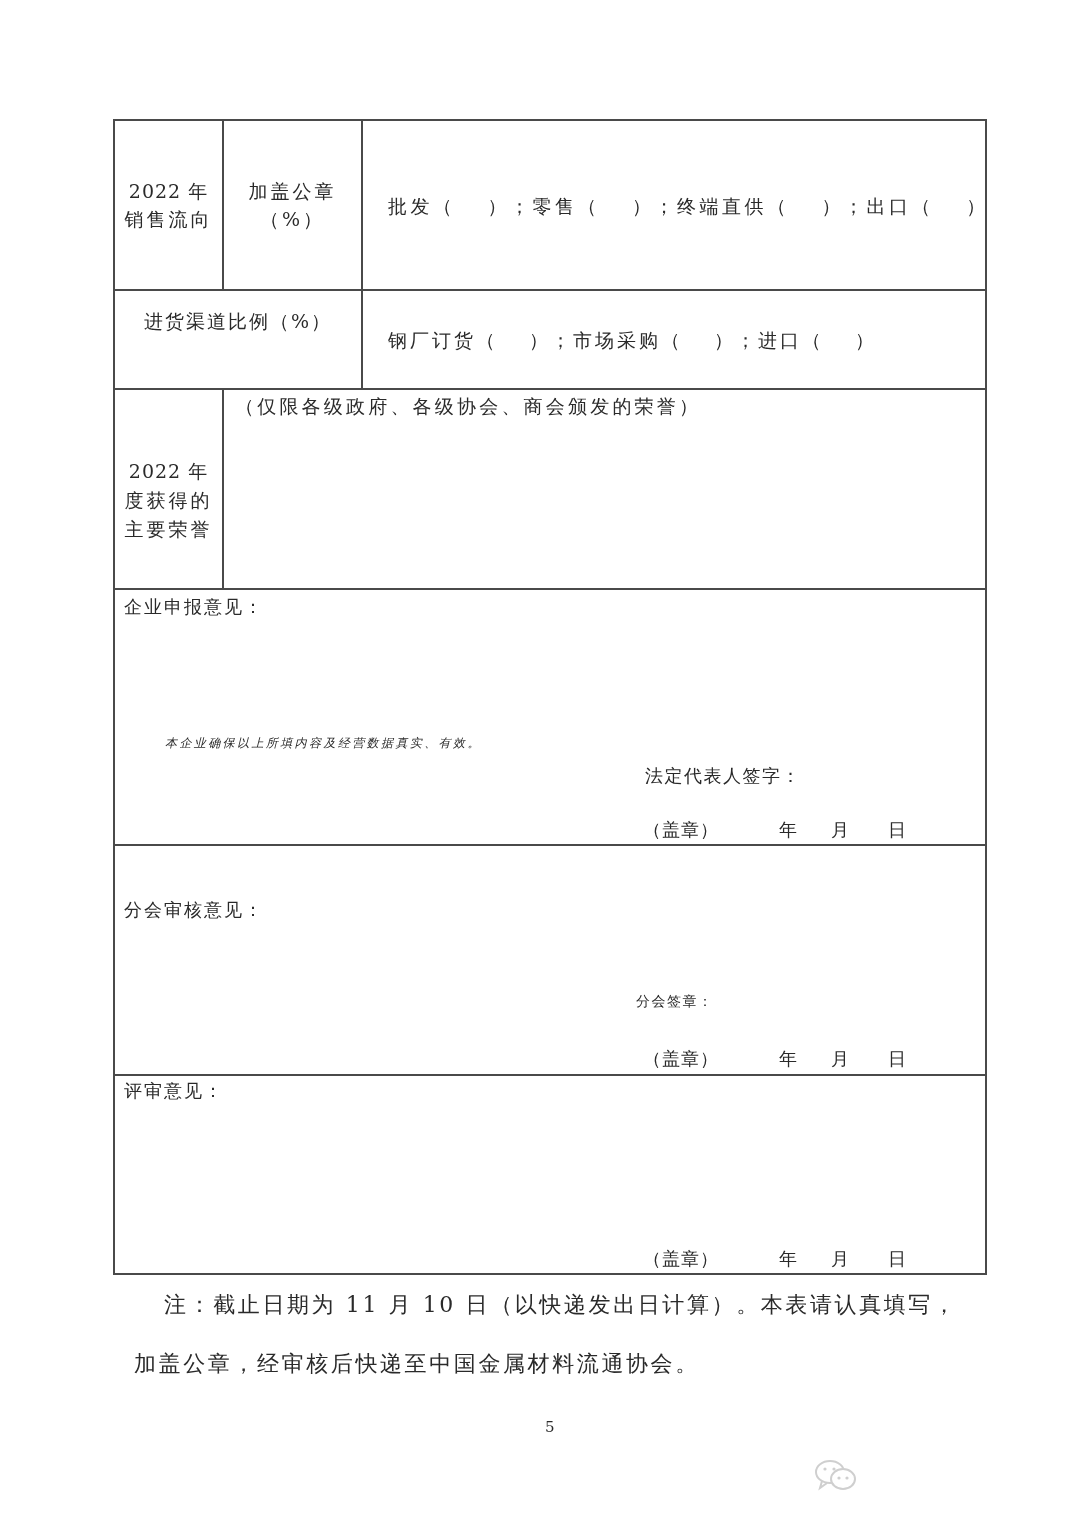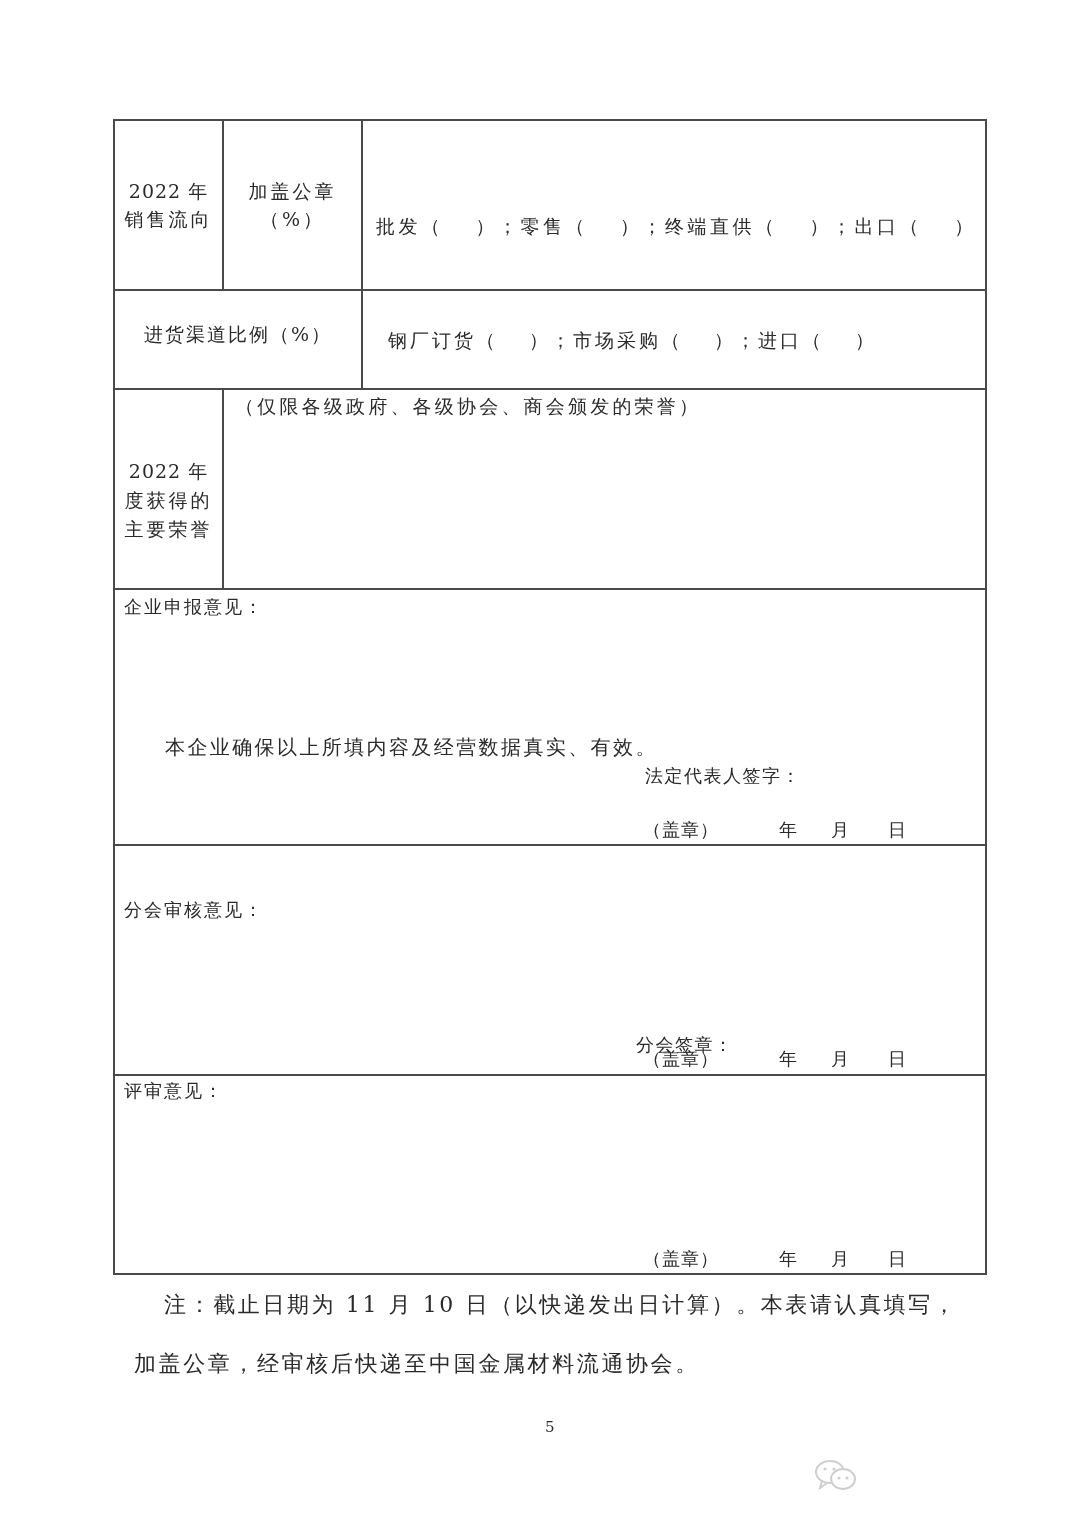--- a/index.html
+++ b/index.html
@@ -39,46 +39,46 @@
 </div>
 
 <div class="cell-center" style="left:115px; top:121px; width:107px; height:168px;">
   <span style="letter-spacing:1px;">2022 年</span>
   <span>销售流向</span>
 </div>
 <div class="cell-center" style="left:224px; top:121px; width:137px; height:168px; justify-content:flex-start; padding-top:56px; box-sizing:border-box;">
   <span>加盖公章</span>
   <span>（%）</span>
 </div>
-<div class="txt" style="left:376px; top:197px; letter-spacing:3.5px;margin-top:20px;">批发（　 ）；零售（　 ）；终端直供（　 ）；出口（　 ）</div>
+<div class="txt" style="left:388px; top:197px; letter-spacing:3.5px;">批发（　 ）；零售（　 ）；终端直供（　 ）；出口（　 ）</div>
 
-<div class="cell-center" style="left:115px; top:291px; width:246px; height:86px; letter-spacing:2px;">进货渠道比例（%）</div>
+<div class="cell-center" style="left:115px; top:278px; width:246px; height:86px; letter-spacing:2px;">进货渠道比例（%）</div>
 <div class="txt" style="left:388px; top:331px; letter-spacing:3px;">钢厂订货（　 ）；市场采购（　 ）；进口（　 ）</div>
 
 <div class="cell-center" style="left:115px; top:390px; width:107px; height:198px; padding-top:22px; box-sizing:border-box; line-height:29px;">
   <span style="letter-spacing:1px;">2022 年</span>
   <span>度获得的</span>
   <span>主要荣誉</span>
 </div>
 <div class="txt" style="left:235px; top:397px; letter-spacing:3.2px;">（仅限各级政府、各级协会、商会颁发的荣誉）</div>
 <div class="abs" style="left:224px; top:425px; width:761px; height:163px;"></div>
 
 <div class="txt" style="left:124px; top:598px; font-size:18px; letter-spacing:2px;">企业申报意见：</div>
 <div class="abs" style="left:115px; top:625px; width:870px; height:100px;"></div>
-<div class="txt" style="left:165px; top:737px; font-size:20px; letter-spacing:2.4px;">本企业确保以上所填内容及经营数据真实、有效。</div>
+<div class="txt" style="left:165px; top:737px; font-size:12px; letter-spacing:2.4px;font-style:italic;">本企业确保以上所填内容及经营数据真实、有效。</div>
 <div class="txt" style="left:645px; top:767px; font-size:18px; letter-spacing:1.5px;">法定代表人签字：</div>
 <div class="abs" style="left:810px; top:760px; width:170px; height:30px;"></div>
 <div class="txt" style="left:643px; top:821px; font-size:18px; letter-spacing:1px;">（盖章）</div>
 <div class="txt" style="left:779px; top:821px; font-size:18px;">年</div>
 <div class="txt" style="left:831px; top:821px; font-size:18px;">月</div>
 <div class="txt" style="left:888px; top:821px; font-size:18px;">日</div>
 
 <div class="txt" style="left:124px; top:901px; font-size:18px; letter-spacing:2px;">分会审核意见：</div>
 <div class="abs" style="left:115px; top:880px; width:870px; height:100px;"></div>
-<div class="txt" style="left:636px; top:1036px; font-size:18px; letter-spacing:1.5px;">分会签章：</div>
+<div class="txt" style="left:636px; top:994px; font-size:14px; letter-spacing:1.5px;">分会签章：</div>
 <div class="txt" style="left:643px; top:1050px; font-size:18px; letter-spacing:1px;">（盖章）</div>
 <div class="txt" style="left:779px; top:1050px; font-size:18px;">年</div>
 <div class="txt" style="left:831px; top:1050px; font-size:18px;">月</div>
 <div class="txt" style="left:888px; top:1050px; font-size:18px;">日</div>
 
 <div class="txt" style="left:124px; top:1082px; font-size:18px; letter-spacing:2px;">评审意见：</div>
 <div class="abs" style="left:115px; top:1110px; width:870px; height:120px;"></div>
 <div class="txt" style="left:643px; top:1250px; font-size:18px; letter-spacing:1px;">（盖章）</div>
 <div class="txt" style="left:779px; top:1250px; font-size:18px;">年</div>
 <div class="txt" style="left:831px; top:1250px; font-size:18px;">月</div>

